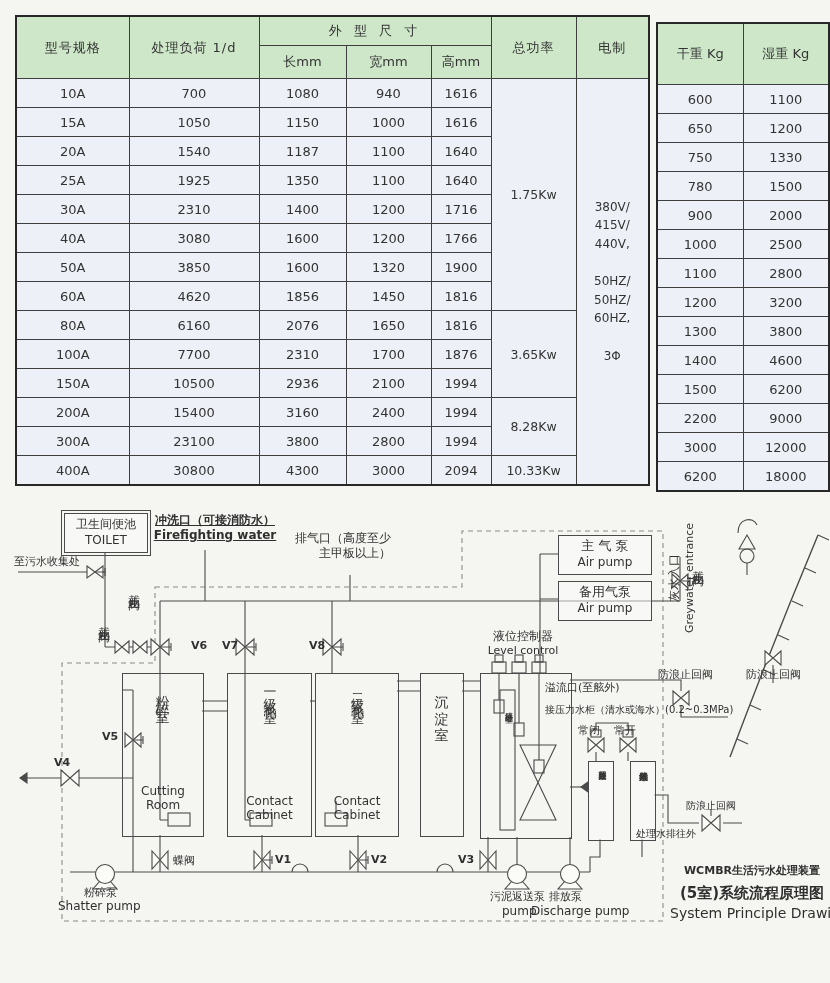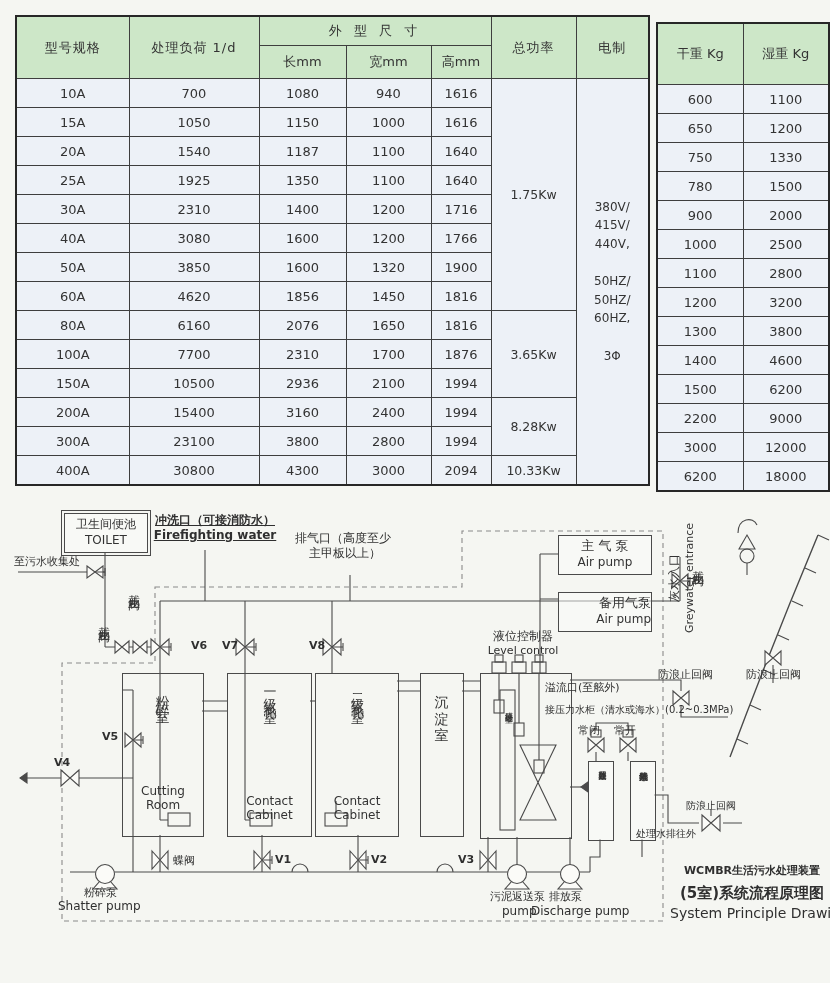--- a/index.html
+++ b/index.html
@@ -406,32 +406,32 @@
   </svg>
 
   <div class="box box2" style="left:64px;top:8px;width:82px;height:38px;text-align:center;">
     <div style="font-size:12px;margin-top:2px;">卫生间便池</div>
     <div style="font-size:12px;">TOILET</div>
   </div>
   <div class="box" style="left:558px;top:30px;width:92px;height:38px;text-align:center;">
     <div style="font-size:13px;margin-top:1px;">主 气 泵</div>
     <div style="font-size:12px;">Air pump</div>
   </div>
-  <div class="box" style="left:558px;top:76px;width:92px;height:38px;text-align:right;margin-top:11px;">
+  <div class="box" style="left:558px;top:76px;width:92px;height:38px;text-align:center;">
     <div style="font-size:13px;margin-top:1px;">备用气泵</div>
     <div style="font-size:12px;">Air pump</div>
   </div>
 
   <div class="lbl c" style="left:148px;top:8px;width:134px;text-decoration:underline;">
     <div style="font-size:12px;font-weight:bold;">冲洗口（可接消防水）</div>
     <div style="font-size:12px;font-weight:bold;">Firefighting water</div>
   </div>
   <div class="lbl" style="left:295px;top:26px;font-size:12px;">
     <div>排气口（高度至少</div>
-    <div style="margin-left:14px;">主甲板以上）</div>
+    <div style="margin-left:24px;">主甲板以上）</div>
   </div>
   <div class="lbl small" style="left:14px;top:50px;">至污水收集处</div>
 
   <div class="rot c" style="left:666px;top:138px;width:130px;">
     <div style="font-size:12px;">灰水入口</div>
     <div style="font-size:11px;">Greywater entrance</div>
   </div>
 
   <div class="lbl vtext" style="left:96px;top:112px;font-size:12px;">截止阀</div>
   <div class="lbl vtext" style="left:126px;top:80px;font-size:12px;">截止阀</div>

